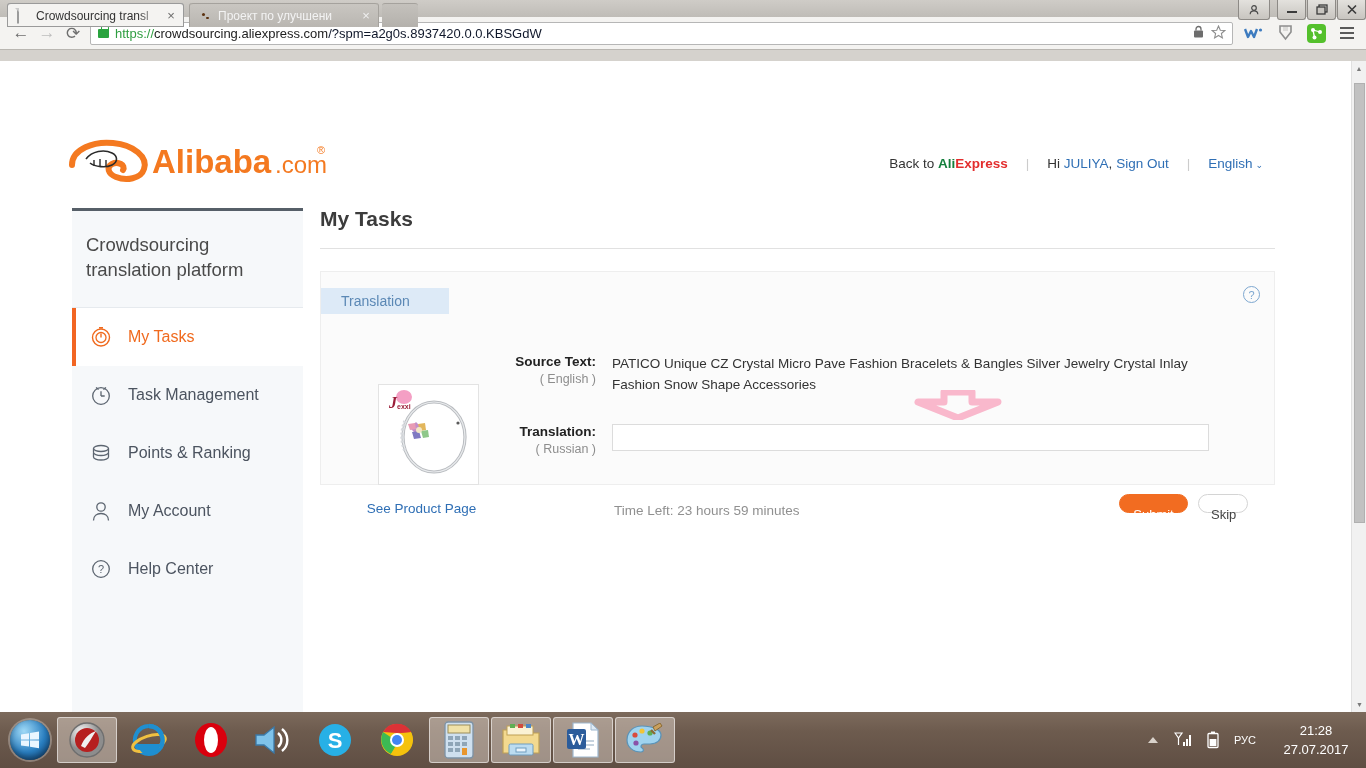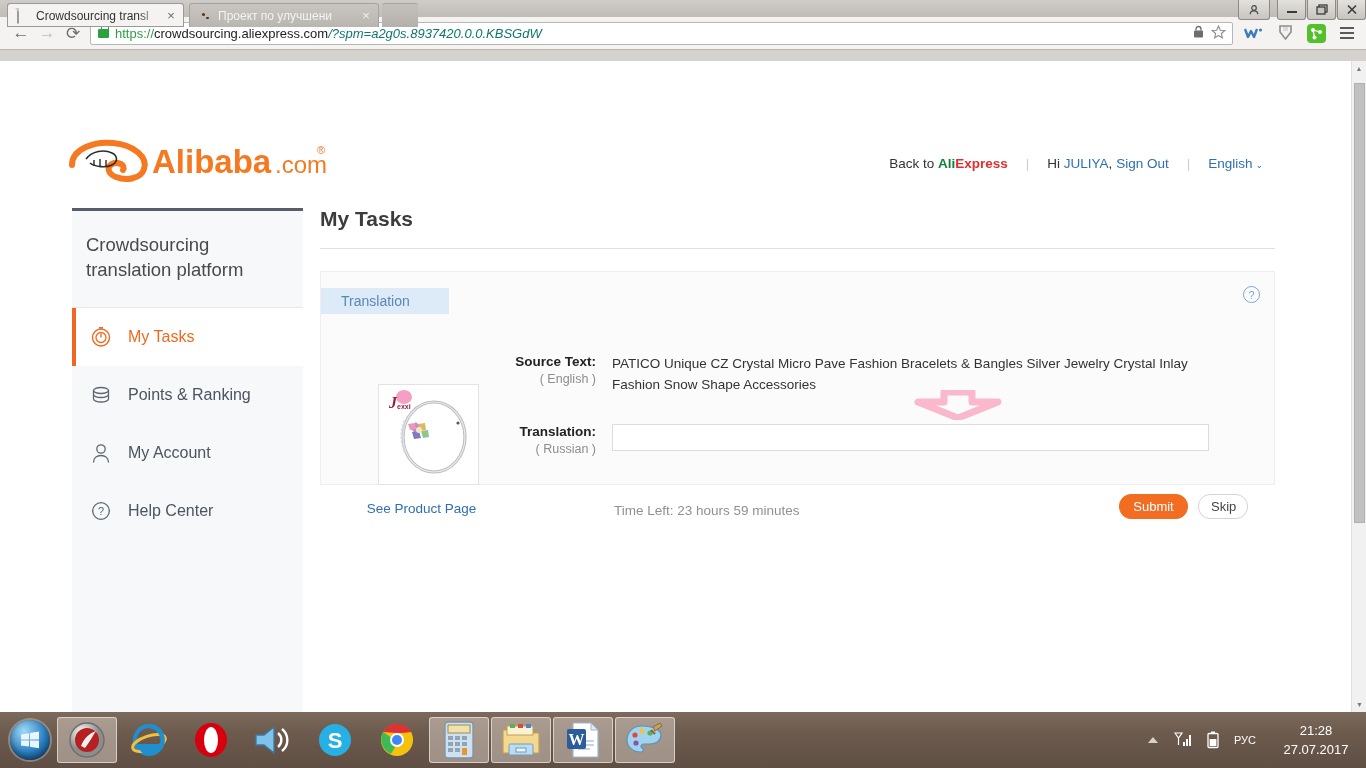--- a/index.html
+++ b/index.html
@@ -126,21 +126,21 @@
     width: 11px; height: 9px; position: relative; margin: 0 6px 0 3px;
     background: #2aa33f; border-radius: 1px; flex: 0 0 11px;
   }
   .lock-ico::before {
     content: ""; position: absolute; left: 2.5px; top: -5px;
     width: 6px; height: 6px; border: 1.6px solid #2aa33f;
     border-bottom: none; border-top-left-radius: 4px; border-top-right-radius: 4px;
   }
   .url-scheme { color: #2f9e41; }
   .url-host { color: #222; }
-  .url-rest { color: #0f766e; font-style: italic; }
+  .url-rest { color: #0f172a; }
   .omni-right { margin-left: auto; display: flex; align-items: center; gap: 7px; padding-right: 2px;}
   .ext-icons { display: flex; align-items: center; gap: 9px; padding-left: 4px; }
   .ext { width: 22px; height: 22px; display:flex; align-items:center; justify-content:center; cursor:pointer;}
 
   
   #page {
     position: absolute; left: 0; top: 61px; width: 1351px; height: 651px;
     background: #fff; overflow: hidden;
   }
   #scrollbar {
@@ -236,22 +236,22 @@
     padding: 0 6px; color: #333; outline: none;
   }
 
   .time-left {
     position: absolute; left: 293px; top: 231px;
     font-size: 13.5px; color: #909090;
   }
   .btn-row { position: absolute; right: 26px; top: 222px; display: flex; gap: 10px; }
   .btn {
     font-family: "Liberation Sans", sans-serif; font-size: 13px;
-    border-radius: 12px; cursor: pointer; height: 25px; line-height: 23px;
-    text-align: center; padding: 0 12px;
+    border-radius: 12px; cursor: pointer; height: 19px; line-height: 23px;
+    text-align: center; padding: 8px 12px;
   }
   .btn-submit { background: #f26c21; color: #fff; border: 1px solid #f26c21; width: 69px; }
   .btn-skip { background: #fff; color: #444; border: 1px solid #d4d4d4; width: 50px; }
 
   .pink-arrow { position: absolute; left: 593px; top: 118px; }
 
   
   #taskbar {
     position: absolute; left: 0; top: 712px; width: 1366px; height: 56px;
     background: linear-gradient(#7c6a5c, #6d5b4e 35%, #5f4e43);
@@ -415,20 +415,30 @@
         <svg width="22" height="22" viewBox="0 0 22 22">
             <circle cx="11" cy="11.5" r="8.5" fill="none" stroke="#f06a1e" stroke-width="1.4"></circle>
             <circle cx="11" cy="11.5" r="5" fill="none" stroke="#f06a1e" stroke-width="1.3"></circle>
             <path d="M11 11.5 V7.6" stroke="#f06a1e" stroke-width="1.4"></path>
             <path d="M9 1.8 h4" stroke="#f06a1e" stroke-width="1.6"></path>
           </svg>
       </span>
       <span>My Tasks</span>
     </div>
 
+    <div class="sb-item">
+      <span class="sb-ico">
+        <svg width="22" height="22" viewBox="0 0 22 22">
+            <circle cx="11" cy="12" r="8.3" fill="none" stroke="#5c6570" stroke-width="1.3"></circle>
+            <path d="M11 12 V7.2 M11 12 H14.7" stroke="#5c6570" stroke-width="1.3"></path>
+            <path d="M6 3.4 L8.6 5.6 M16 3.4 L13.4 5.6" stroke="#5c6570" stroke-width="1.3"></path>
+          </svg>
+      </span>
+      <span>Task Management</span>
+    </div>
 
     <div class="sb-item">
       <span class="sb-ico">
         <svg width="22" height="22" viewBox="0 0 22 22">
           <ellipse cx="11" cy="6.5" rx="7.5" ry="3" fill="none" stroke="#5c6570" stroke-width="1.3"></ellipse>
           <path d="M3.5 6.5v4c0 1.65 3.36 3 7.5 3s7.5-1.35 7.5-3v-4" fill="none" stroke="#5c6570" stroke-width="1.3"></path>
           <path d="M3.5 11v4c0 1.65 3.36 3 7.5 3s7.5-1.35 7.5-3v-4" fill="none" stroke="#5c6570" stroke-width="1.3"></path>
         </svg>
       </span>
       <span>Points &amp; Ranking</span>

